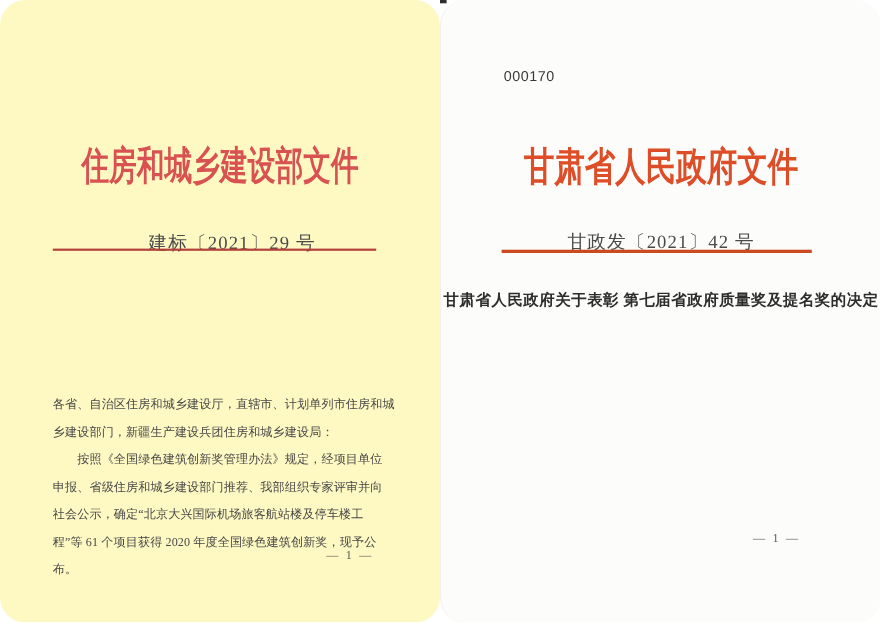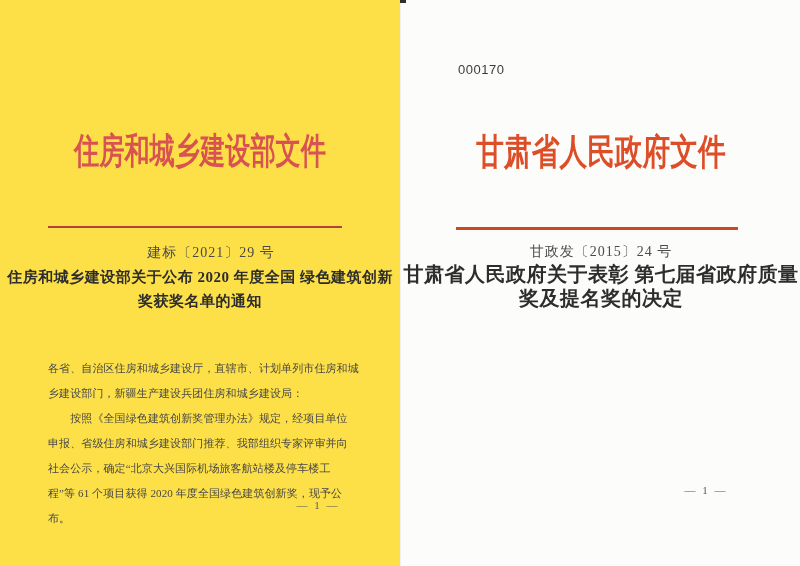--- a/index.html
+++ b/index.html
@@ -13,22 +13,23 @@
     height: 566px;
     background: #ffffff;
     overflow: hidden;
     font-family: "Liberation Serif", "DejaVu Serif", serif;
   }
   .page {
     position: absolute;
     top: 0;
     width: 400px;
     height: 566px;
+    border-radius: 23px;
   }
-  #left-page { left: 0; background: #fde047; }
+  #left-page { left: 0; background: #fef9c3; }
   #right-page {
     left: 400px;
     background: #fcfcfa;
     border-left: 1px solid #f1f0ee;
   }
   .scan-tick {
     position: absolute;
     left: 400px;
     top: 0;
     width: 6px;
@@ -54,24 +55,23 @@
   #right-page .red-header {
     top: 134px;
     transform: scaleX(0.77);
     transform-origin: 50% 50%;
   }
   .doc-number {
     position: absolute;
     left: 0;
     width: 100%;
     text-align: center;
-    font-size: 14px;
+    font-size: 17px;
     letter-spacing: 1px;
     color: #4a4a4a;
-    margin-top: 35px;
   }
   #left-page .doc-number { top: 209px; padding-left: 22px; box-sizing: border-box; }
   #right-page .doc-number { top: 208px; }
   .red-line {
     position: absolute;
     height: 2px;
   }
   #left-page .red-line { left: 48px; width: 294px; top: 226px; }
   #right-page .red-line { left: 55px; width: 282px; top: 227px; height: 2.5px; }
   .doc-title {
@@ -83,21 +83,21 @@
     color: #2d2d2d;
   }
   #left-page .doc-title {
     top: 265px;
     font-size: 15px;
     line-height: 24px;
     letter-spacing: 0.5px;
   }
   #right-page .doc-title {
     top: 262px;
-    font-size: 20px;
+    font-size: 14px;
     line-height: 24px;
     letter-spacing: 0.5px;
   }
   .doc-body {
     position: absolute;
     white-space: pre-line;
     color: #474747;
   }
   #left-page .doc-body {
     left: 48px;
@@ -138,36 +138,34 @@
 </style>
 </head>
 <body>
 
 <div id="canvas">
 
   <div class="page" id="left-page">
     <div class="red-header" style="color: rgb(216, 82, 82);">住房和城乡建设部文件</div>
     <div class="doc-number">建标〔2021〕29 号</div>
     <div class="red-line" style="background: rgb(181, 65, 60);"></div>
-    <div class="doc-title">住房和城乡建设部关于公布 2020 年度全国
-绿色建筑创新奖获奖名单的通知</div>
     <div class="doc-body">各省、自治区住房和城乡建设厅，直辖市、计划单列市住房和城
 乡建设部门，新疆生产建设兵团住房和城乡建设局：
 　　按照《全国绿色建筑创新奖管理办法》规定，经项目单位
 申报、省级住房和城乡建设部门推荐、我部组织专家评审并向
 社会公示，确定“北京大兴国际机场旅客航站楼及停车楼工
 程”等 61 个项目获得 2020 年度全国绿色建筑创新奖，现予公
 布。</div>
     <div class="page-number">— 1 —</div>
   </div>
 
   <div class="page" id="right-page">
     <div class="serial-stamp">000170</div>
     <div class="red-header" style="color: rgb(221, 78, 40);">甘肃省人民政府文件</div>
-    <div class="doc-number">甘政发〔2015〕24 号</div>
+    <div class="doc-number">甘政发〔2021〕42 号</div>
     <div class="red-line" style="background: rgb(204, 74, 32);"></div>
     <div class="doc-title">甘肃省人民政府关于表彰
 第七届省政府质量奖及提名奖的决定</div>
     <div class="page-number">— 1 —</div>
   </div>
 
   <div class="scan-tick"></div>
 
 </div>
 

